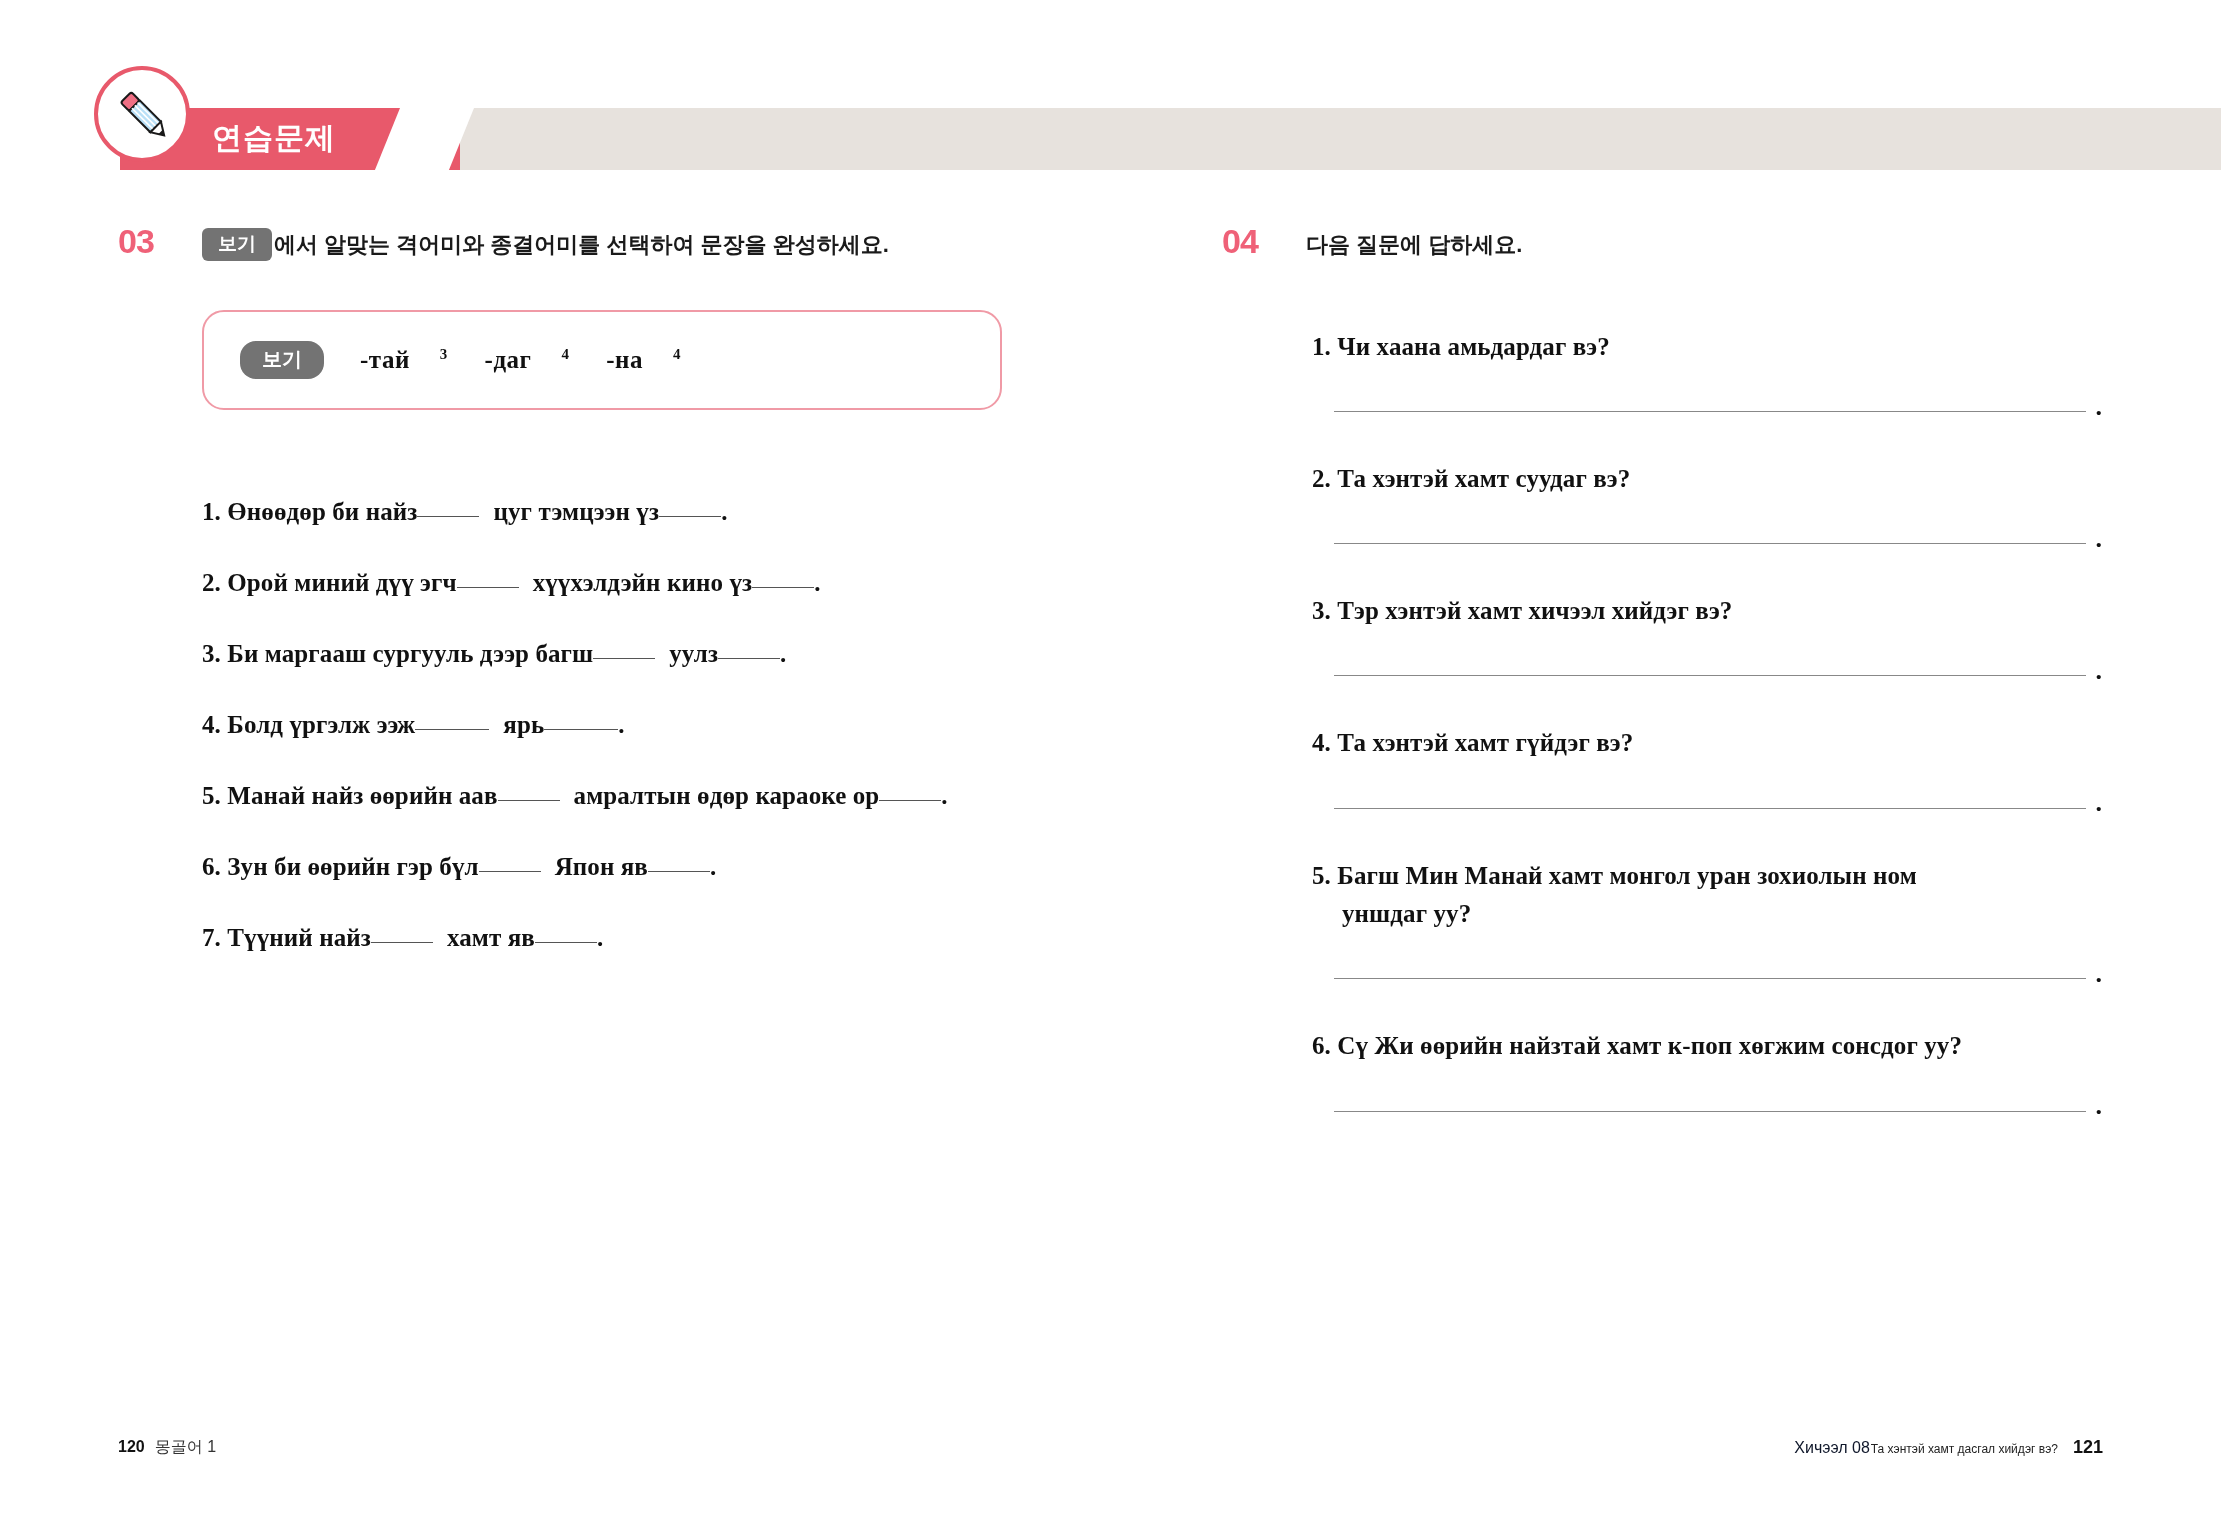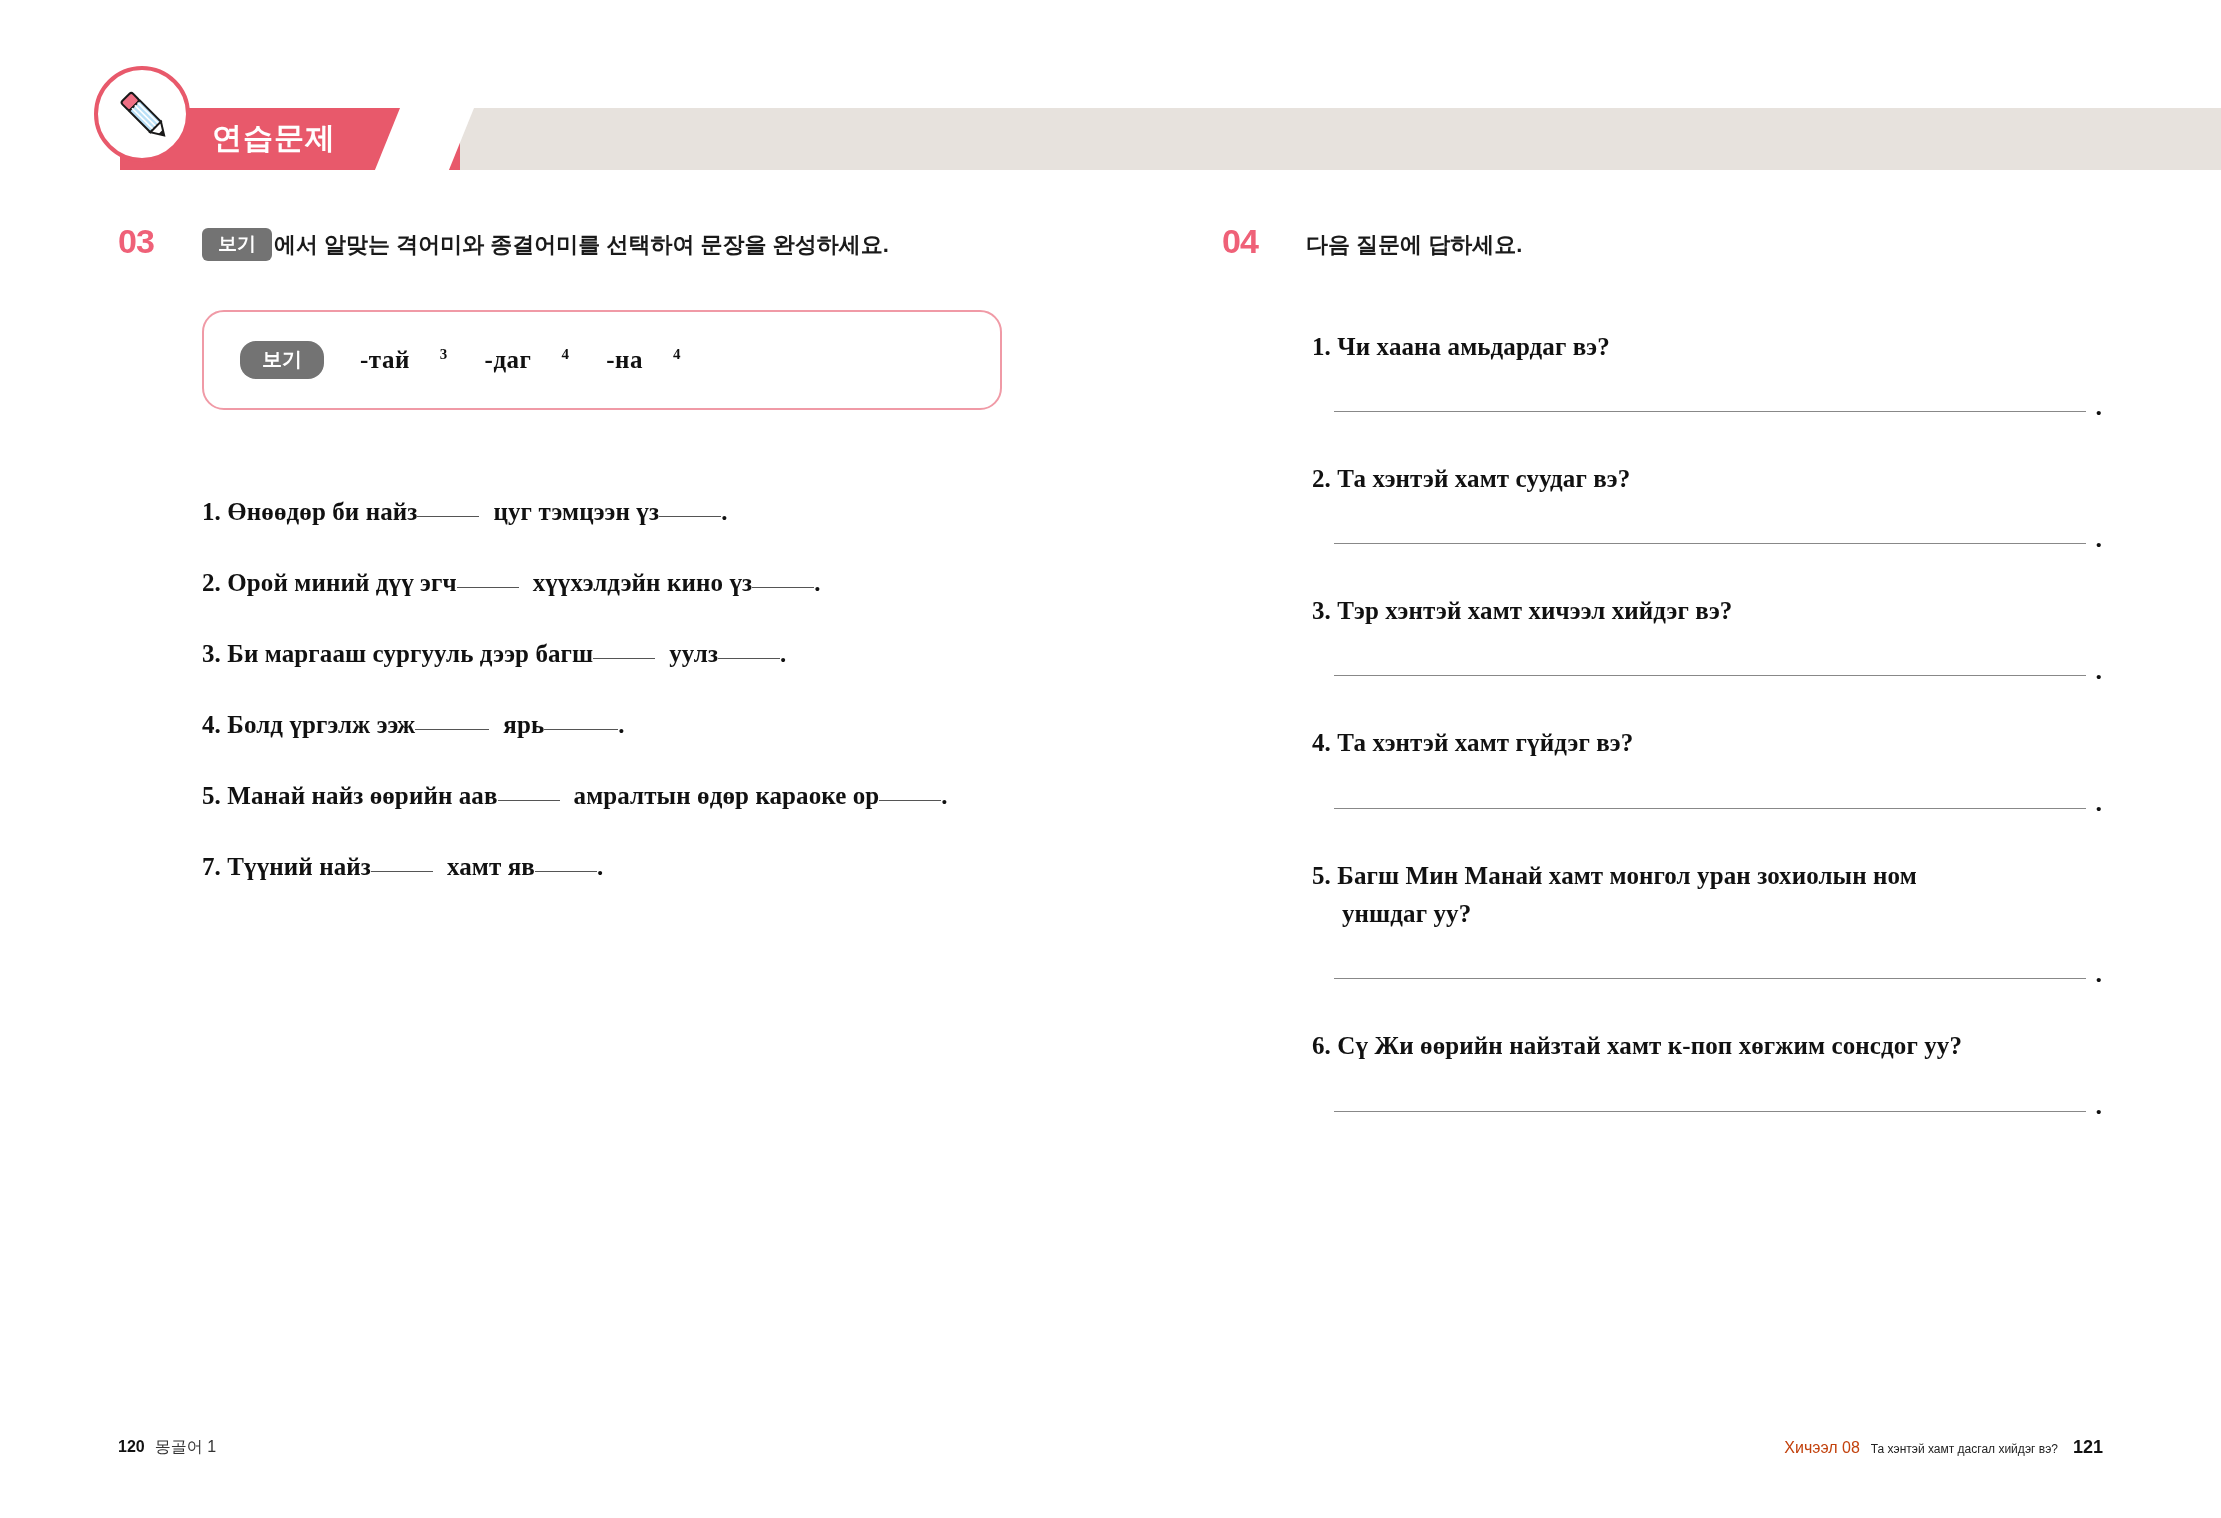--- a/index.html
+++ b/index.html
@@ -237,21 +237,21 @@
   }
   .footer-left .bk { font-size: 16px; color: #333; }
 
   .footer-right {
     position: absolute;
     right: 118px;
     top: 1437px;
     display: flex;
     align-items: baseline;
   }
-  .footer-right .lesson { font-size: 16px; color: #c2410c; margin-right: 11px; text-align: center; }
+  .footer-right .lesson { font-size: 16px; color: #0f172a; margin-right: 1px; text-align: center; }
   .footer-right .ltitle  { font-size: 12px; color: #222; margin-right: 15px; }
   .footer-right .pg { font-size: 18px; font-weight: bold; color: #111; }
 </style>
 </head>
 <body>
 
 <div class="header-band">
   <div class="band-beige"></div>
   <div class="band-pink"></div>
   <div class="band-pink-slant"></div>
@@ -312,20 +312,24 @@
     <div class="sent-item">
       <span>4.</span>
       <span>Болд үргэлж ээж</span><span class="blank-md"></span><span class="gap"></span><span>ярь</span><span class="blank-md"></span><span>.</span>
     </div>
 
     <div class="sent-item">
       <span>5.</span>
       <span>Манай найз өөрийн аав</span><span class="blank-sm"></span><span class="gap"></span><span>амралтын өдөр караоке ор</span><span class="blank-sm"></span><span>.</span>
     </div>
 
+    <div class="sent-item">
+      <span>6.</span>
+      <span>Зун би өөрийн гэр бүл</span><span class="blank-sm"></span><span class="gap"></span><span>Япон яв</span><span class="blank-sm"></span><span>.</span>
+    </div>
 
     <div class="sent-item">
       <span>7.</span>
       <span>Түүний найз</span><span class="blank-sm"></span><span class="gap"></span><span>хамт яв</span><span class="blank-sm"></span><span>.</span>
     </div>
 
   </div>
 </div>
 
 <div class="col-right">

